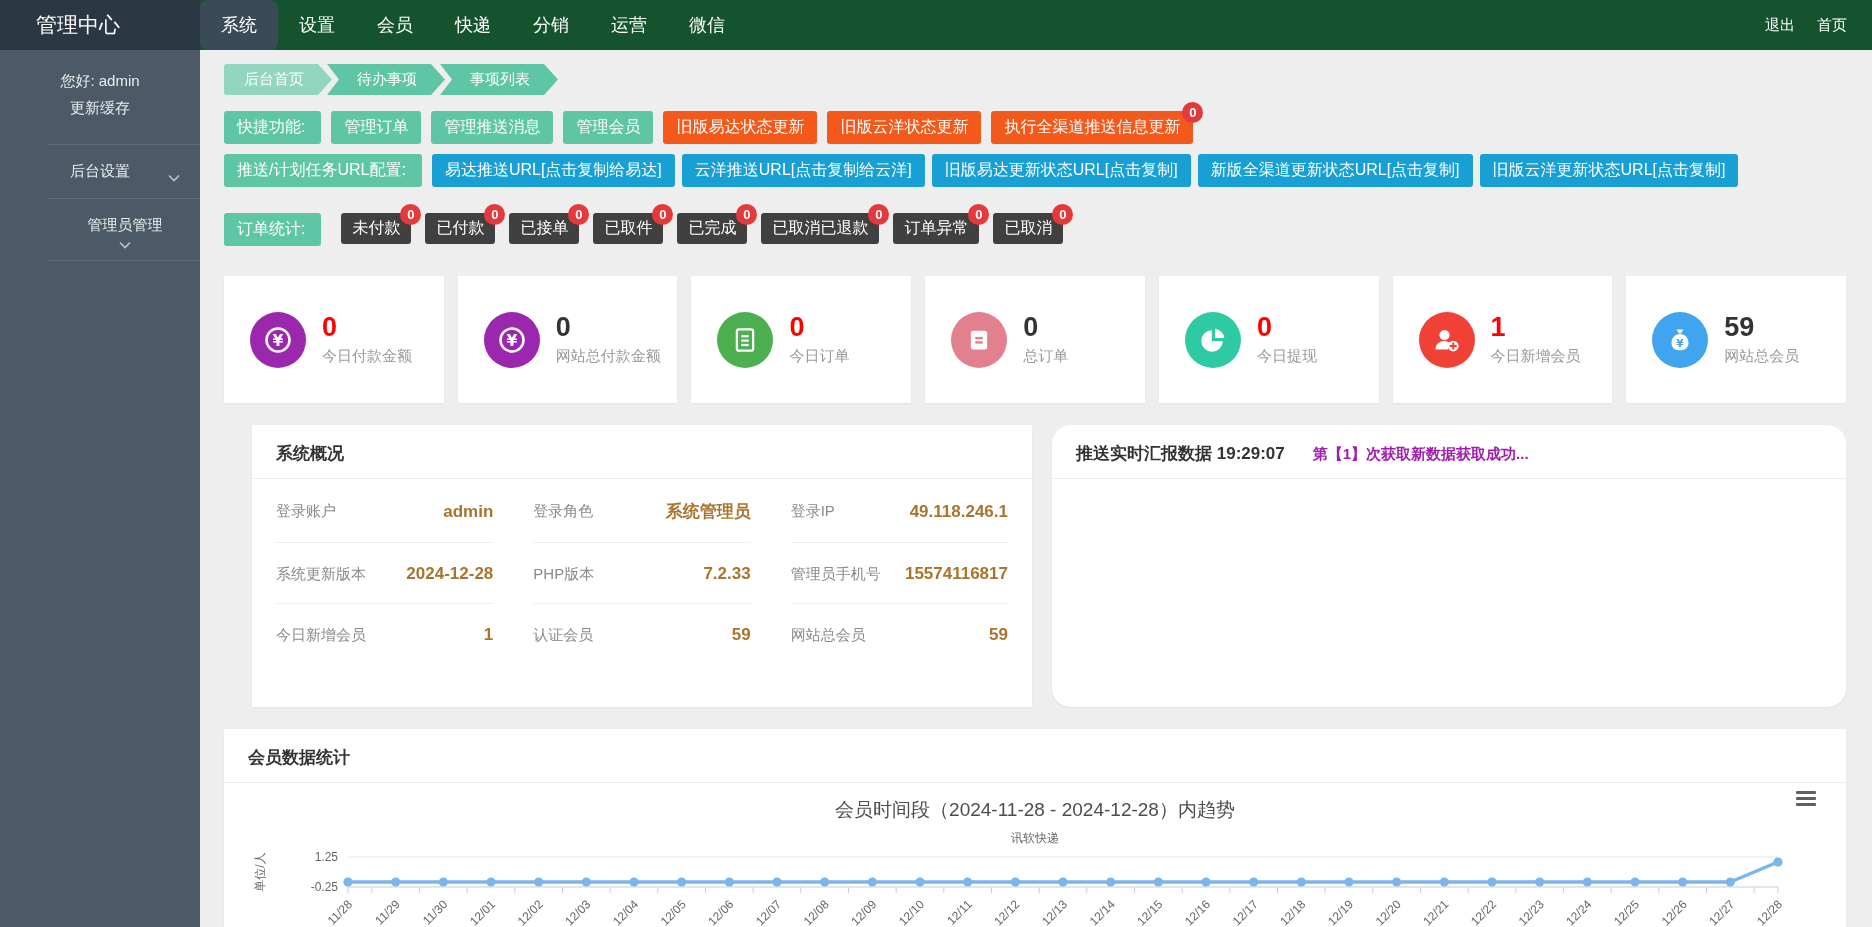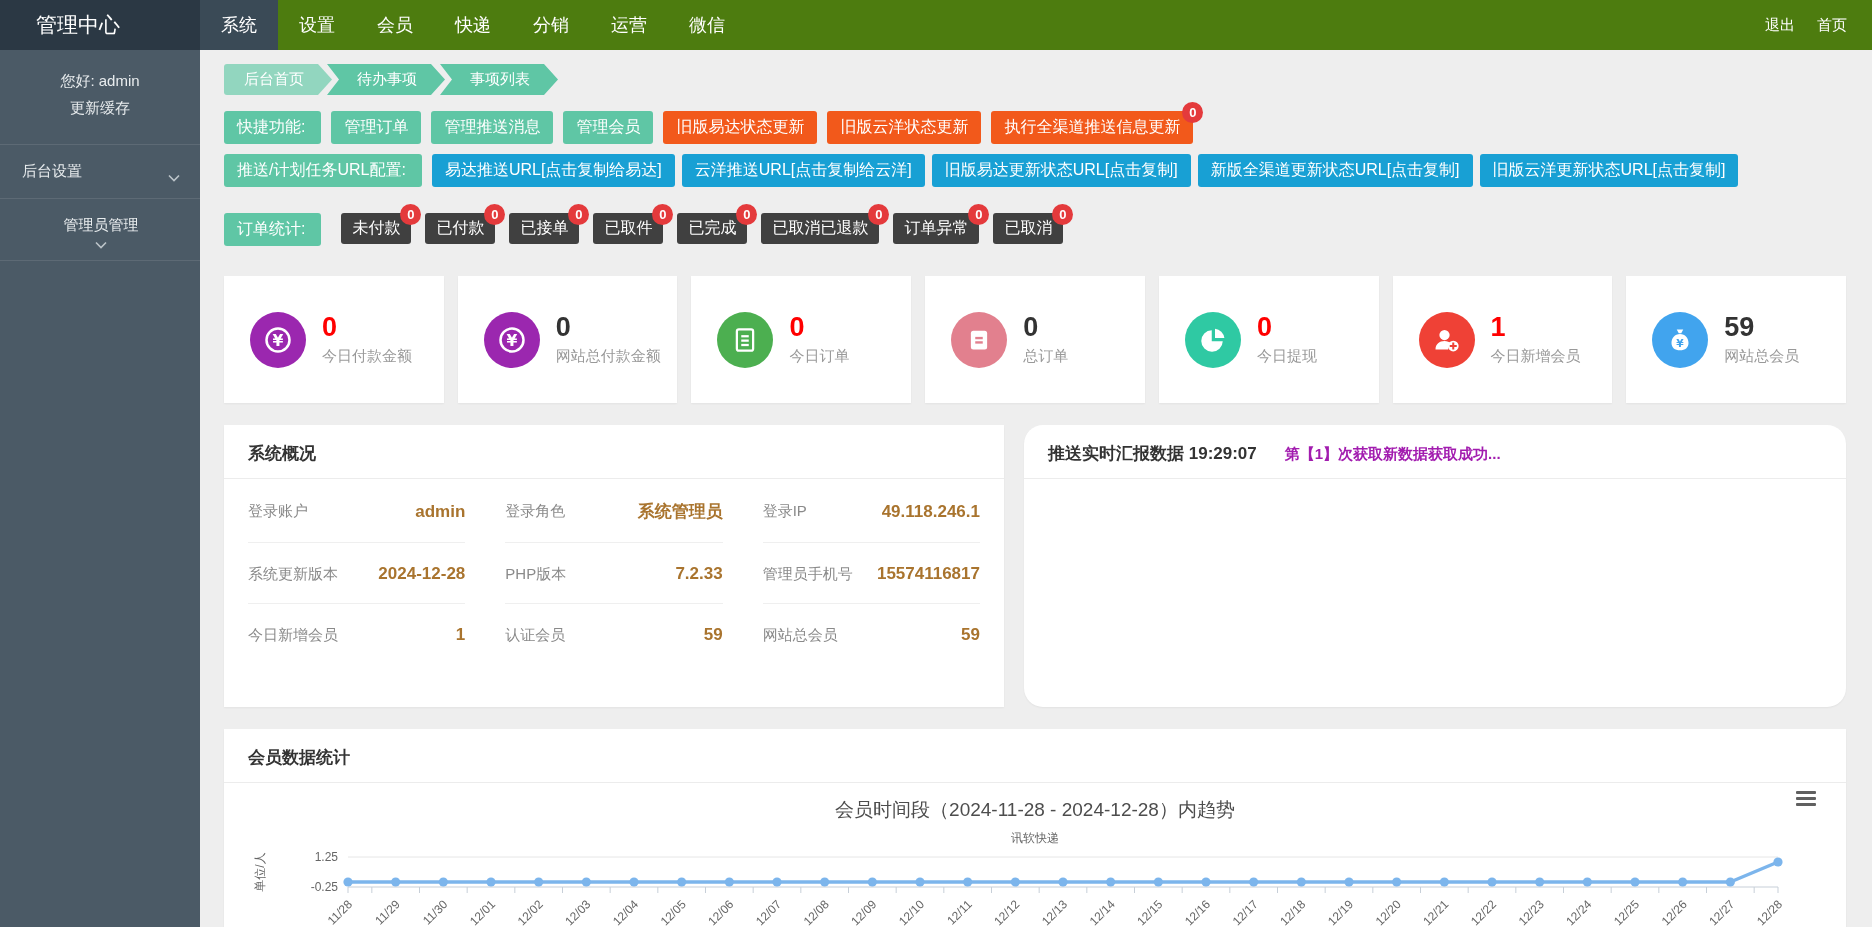--- a/index.html
+++ b/index.html
@@ -1,33 +1,33 @@
 <!DOCTYPE html>
 <html><head>
 <meta charset="utf-8">
 <style>
   * { box-sizing: border-box; margin: 0; padding: 0; }
   html,body { width:1872px; height:927px; overflow:hidden; }
   body { font-family:"Liberation Sans","DejaVu Sans",sans-serif; background:#eeeeee; color:#333; }
   .app { position:relative; width:1872px; height:927px; overflow:hidden; }
 
   
-  .navbar { position:absolute; top:0; left:0; right:0; height:50px; background:#4d7c0f; display:flex; align-items:center; z-index:10; }
+  .navbar { position:absolute; top:0; left:0; right:0; height:50px; background:#14532d; display:flex; align-items:center; z-index:10; }
   .brand { width:200px; background:#2b3844; color:#fff; font-size:21px; line-height:50px; padding-left:36px; flex:none; }
   .nav-menu { display:flex; align-items:stretch; }
   .nav-item { color:#fff; font-size:18px; line-height:50px; padding:0 21px; cursor:pointer; }
-  .nav-item.active { background:#3a4a56; }
+  .nav-item.active { background:#3a4a56;border-radius:8px; }
   .nav-right { margin-left:auto; display:flex; align-items:stretch; padding-right:14px; }
   .nav-right .nav-item { font-size:15px; padding:0 11px; }
 
   
   .sidebar { position:absolute; top:50px; left:0; bottom:0; width:200px; background:#4b5a66; color:#e8ecee; }
   .greeting { text-align:center; font-size:15px; margin-top:22px; }
   .refresh-link { display:block; text-align:center; font-size:15px; margin-top:8px; color:#e8ecee; cursor:pointer; }
-  .side-menu { margin-top:26px; }
+  .side-menu { margin-top:26px;padding-left:48px; }
   .side-item { display:flex; justify-content:space-between; align-items:center; padding:17px 20px 17px 22px; font-size:15px; border-top:1px solid rgba(255,255,255,0.10); cursor:pointer; }
   .side-item:last-child { border-bottom:1px solid rgba(255,255,255,0.10);flex-direction:column; }
   .chev { width:12px; height:8px; opacity:.85; }
 
   
   .content { position:absolute; top:50px; left:200px; right:0; bottom:0; padding:12px 26px 0 24px; overflow:hidden; }
 
   
   .breadcrumb { display:flex; margin:2px 0 16px; }
   .crumb { background:#5fc6a5; color:#fff; font-size:15px; padding:6px 28px 6px 20px; position:relative;
@@ -56,21 +56,21 @@
   .card-value { font-size:27px; font-weight:bold; line-height:1.1; }
   .card-value.red { color:#ff0000; }
   .card-value.dark { color:#333; }
   .card-label { font-size:15px; color:#999; margin-top:4px; }
 
   
   .panels { display:flex; gap:20px; margin-top:22px; }
   .panel { background:#fff; box-shadow:0 1px 2px rgba(0,0,0,0.05); }
   .panel-hd { padding:17px 24px 13px; border-bottom:1px solid #ececec; display:flex; align-items:baseline; }
   .panel-title { font-size:17px; font-weight:bold; color:#333; }
-  .sys-panel { width:780px; height:282px; flex:none; overflow:hidden; }
+  .sys-panel { width:780px; height:282px; flex:none; overflow:hidden;margin-left:28px; }
   .push-panel { flex:1; height:282px; overflow:hidden;border-radius:19px; }
   .push-msg { color:#a21caf; font-size:15px; font-weight:bold; margin-left:28px; }
 
   .sys-grid { display:grid; grid-template-columns:1fr 1fr 1fr; column-gap:40px; padding:0 24px; }
   .ov-cell { display:flex; justify-content:space-between; align-items:center; padding:21px 0 19px; border-bottom:1px solid #efefef; }
   .ov-cell:nth-child(n+7) { border-bottom:none; }
   .ov-label { font-size:15px; color:#8a8a8a; }
   .ov-value { font-size:17px; font-weight:bold; color:#a9742e; }
 
   

